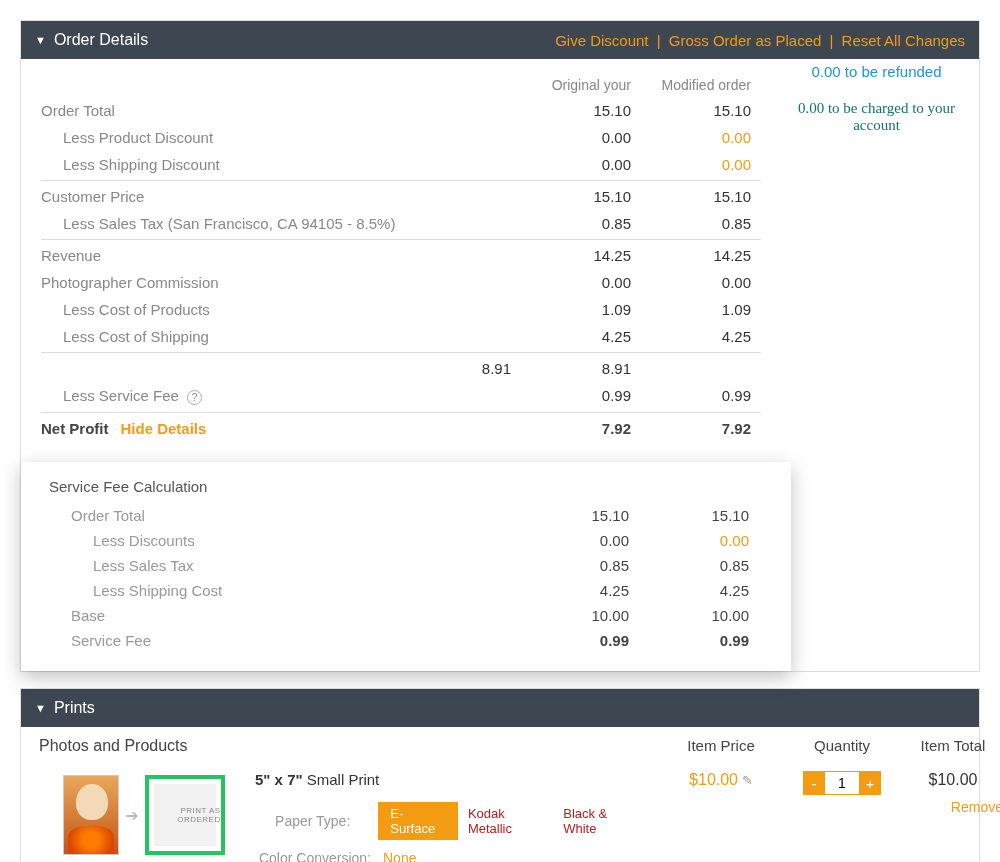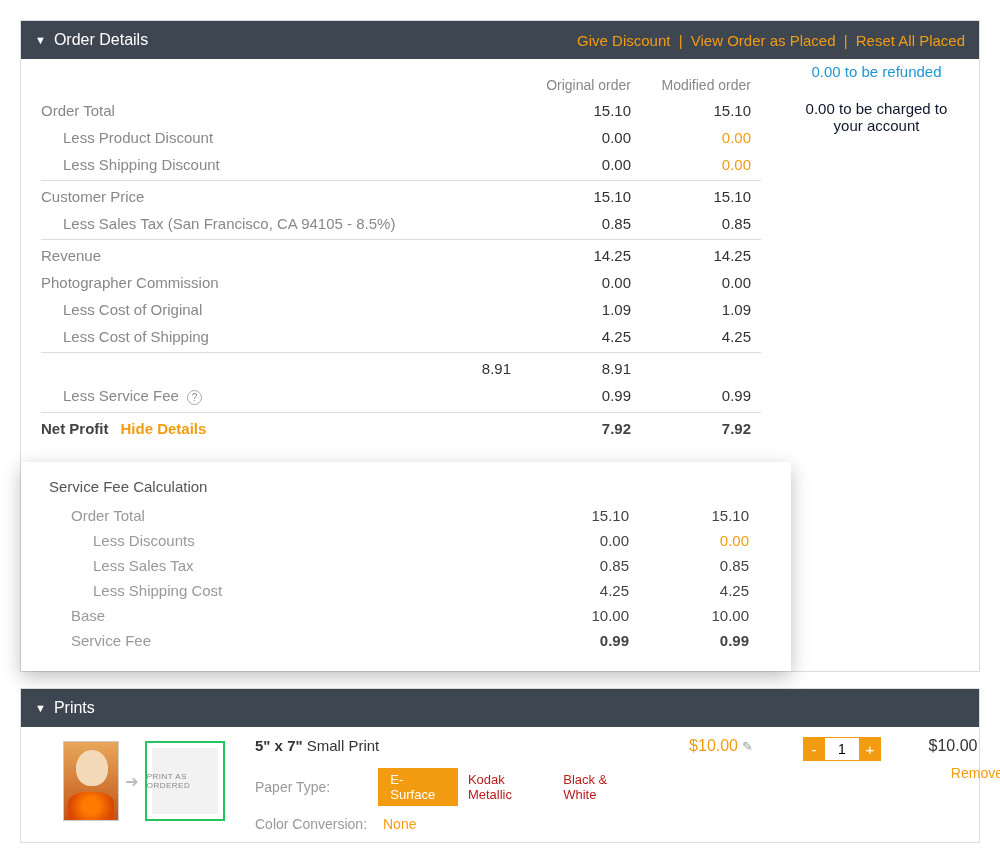--- a/index.html
+++ b/index.html
@@ -18,45 +18,45 @@
 .row .label { color: #888; font-size: 15px; }
 .row .val { text-align: right; font-size: 15px; color: #333; }
 .row .val.orange { color: #f39c12; }
 .row.bold .val, .row.bold .label { font-weight: 600; color: #444; }
 .indent1 { padding-left: 22px; }
 .indent2 { padding-left: 44px; }
 .hr { border-top: 1px solid #ddd; margin: 2px 0 2px 0; width: 720px; }
 .hide-details { color: #f39c12; text-decoration: none; margin-left: 12px; }
 .side-note { position: absolute; right: 20px; top: 4px; width: 165px; text-align: center; font-size: 15px; }
 .side-note .refund { color: #2196d4; margin-bottom: 20px; }
-.side-note .charge { color: #0f172a; }
+.side-note .charge { color: #0f766e; font-family: Liberation Serif, serif; }
 .help-icon { display: inline-flex; align-items: center; justify-content: center; width: 15px; height: 15px; border: 1px solid #aaa; border-radius: 50%; font-size: 10px; color: #888; margin-left: 4px; }
 .svc-calc { margin: 20px -20px -14px -20px; padding: 16px 28px 18px 28px; box-shadow: 0 6px 18px rgba(0,0,0,0.25); background: #fff; width: 770px; }
 .svc-calc .title { color: #555; font-size: 15px; margin-bottom: 8px; }
 .svc-row { display: grid; grid-template-columns: 460px 120px 120px; padding: 4px 0; }
 .svc-row .label { color: #999; font-size: 15px; }
 .svc-row .val { text-align: right; color: #444; font-size: 15px; }
 .svc-row .val.orange { color: #f39c12; }
 .svc-row.bold .val { font-weight: 600; }
 
 .prints-body { padding: 10px 18px 0 18px; }
 .prints-title { font-size: 16px; color: #444; margin-bottom: 10px; }
 .prints-cols { display: grid; grid-template-columns: 210px 400px 120px 110px 100px; align-items: start; gap: 6px; }
 .col-head { color: #444; font-size: 15px; text-align: center; }
 .thumb-area { text-align: center; font-size: 13px; }
 .thumb-row { display: flex; align-items: center; justify-content: center; gap: 6px; margin-top: 4px; }
 .thumb { width: 56px; height: 80px; background: linear-gradient(#e8a75a, #c25618); border: 1px solid #ccc; position: relative; overflow: hidden; }
 .thumb::before { content:""; position:absolute; top:8px; left:12px; width:32px; height:36px; background:#f3d9b8; border-radius:50% 50% 45% 45%; }
 .thumb::after { content:""; position:absolute; bottom:0; left:4px; right:4px; height:28px; background:radial-gradient(circle, #ff7a00 30%, #d94800 80%); border-radius:40% 40% 0 0; }
 .arrow { color: #bbb; font-size: 16px; }
-.print-box { width: 80px; height: 80px; border: 2px solid #22c55e; background: #f2f2f2; display: flex; align-items: center; justify-content: center; text-align: left; font-size: 8px; color: #888; letter-spacing: 0.5px; box-shadow: inset 0 0 0 5px #fff; }
+.print-box { width: 80px; height: 80px; border: 4px solid #22c55e; background: #f2f2f2; display: flex; align-items: center; justify-content: center; text-align: right; font-size: 8px; color: #888; letter-spacing: 0.5px; box-shadow: inset 0 0 0 5px #fff; }
 .prod-title { font-size: 15px; color: #333; margin-bottom: 14px; }
 .prod-title b { font-weight: 700; }
 .attr-row { display: flex; align-items: center; margin-bottom: 10px; font-size: 14px; }
-.attr-label { width: 120px; text-align: left; color: #999; margin-right: 8px; }
+.attr-label { width: 120px; text-align: center; color: #999; margin-right: 8px; }
 .pill { background: #f39c12; color: #fff; padding: 4px 12px; font-size: 13px; margin-right: 10px; }
 .pill-alt { color: #b91c1c; margin-right: 14px; font-size: 13px; cursor: pointer; }
 .attr-val { color: #f39c12; font-size: 14px; }
 .item-price { color: #f39c12; font-size: 16px; text-align: center; }
 .pencil { color: #999; font-size: 13px; margin-left: 4px; }
 .qty { display: flex; align-items: stretch; justify-content: center; }
 .qty button { width: 22px; background: #f39c12; color: #fff; border: none; font-size: 15px; cursor: pointer; }
 .qty input { width: 34px; text-align: center; border: 1px solid #f39c12; border-left: none; border-right: none; font-size: 14px; padding: 3px 0; }
 .item-total { text-align: center; font-size: 16px; color: #333; }
 .remove { text-align: right; margin-top: 10px; }
@@ -67,34 +67,34 @@
 
 <div class="panel">
   <div class="panel-header">
     <div class="panel-header-left">
       <span class="chev-down">▼</span>
       <span>Order Details</span>
     </div>
     <div class="header-links">
       <a>Give Discount</a>
       <span class="sep">|</span>
-      <a>View Order as Placed</a>
+      <a>Gross Order as Placed</a>
       <span class="sep">|</span>
-      <a>Reset All Placed</a>
+      <a>Reset All Changes</a>
     </div>
   </div>
   <div class="body">
     <div class="side-note">
       <div class="refund"><span>0.00</span> <span>to be refunded</span></div>
       <div class="charge"><span>0.00</span> <span>to be charged to your account</span></div>
     </div>
 
     <div class="cols-head">
       <div></div>
-      <div class="ch">Original order</div>
+      <div class="ch">Original your</div>
       <div class="ch">Modified order</div>
       <div></div>
     </div>
 
     <div class="row">
         <div class="label">Order Total</div>
         <div class="val">15.10</div>
         <div class="val">15.10</div>
       </div>
     <div class="row">
@@ -123,21 +123,21 @@
         <div class="label">Revenue</div>
         <div class="val">14.25</div>
         <div class="val">14.25</div>
       </div>
     <div class="row">
         <div class="label">Photographer Commission</div>
         <div class="val">0.00</div>
         <div class="val">0.00</div>
       </div>
     <div class="row">
-        <div class="label indent1">Less Cost of Original</div>
+        <div class="label indent1">Less Cost of Products</div>
         <div class="val">1.09</div>
         <div class="val">1.09</div>
       </div>
     <div class="row">
         <div class="label indent1">Less Cost of Shipping</div>
         <div class="val">4.25</div>
         <div class="val">4.25</div>
       </div>
     <div class="hr"></div>
     <div class="row">
@@ -193,20 +193,27 @@
 </div>
 
 <div class="panel">
   <div class="panel-header">
     <div class="panel-header-left">
       <span class="chev-down">▼</span>
       <span>Prints</span>
     </div>
   </div>
   <div class="prints-body">
+    <div class="prints-cols" style="margin-bottom:6px;">
+      <div class="prints-title">Photos and Products</div>
+      <div></div>
+      <div class="col-head">Item Price</div>
+      <div class="col-head">Quantity</div>
+      <div class="col-head">Item Total</div>
+    </div>
     <div class="prints-cols">
 
       <div class="thumb-area">
         <div class="thumb-row">
           <div class="thumb"></div>
           <span class="arrow">➔</span>
           <div class="print-box">
               <span>PRINT AS ORDERED</span>
             </div>
         </div>

